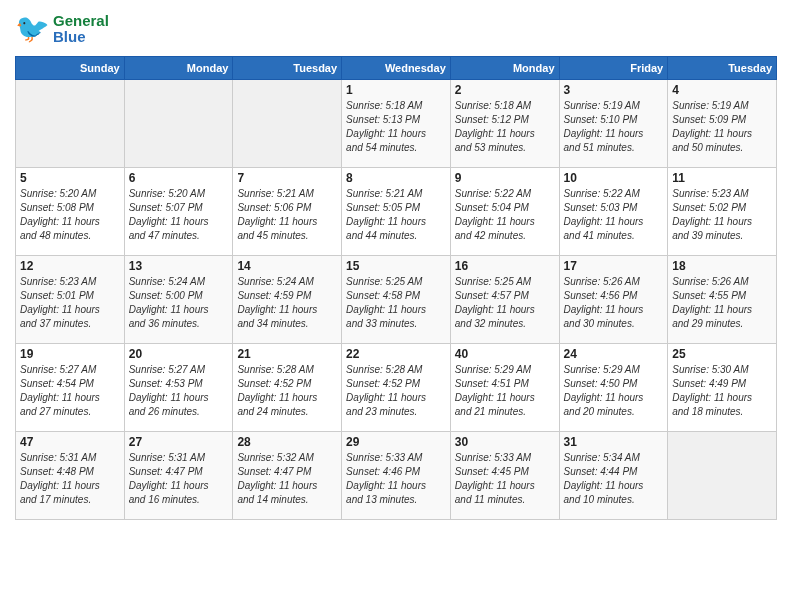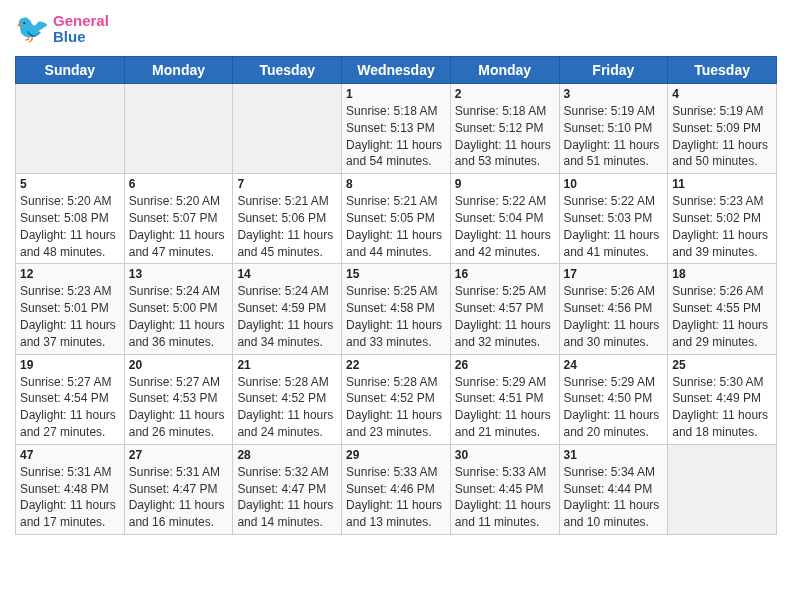--- a/index.html
+++ b/index.html
@@ -39,24 +39,24 @@
       color: #555;
     }
     table {
       width: 100%;
       border-collapse: collapse;
       table-layout: fixed;
     }
     thead tr th {
       background-color: #2a6ebb;
       color: #fff;
-      font-size: 14px;
+      font-size: 11px;
       font-weight: bold;
       padding: 5px 4px;
-      text-align: center;
+      text-align: right;
       border: 1px solid #1a5aaa;
     }
     tbody tr td {
       border: 1px solid #ccc;
       vertical-align: top;
       padding: 3px 4px;
       font-size: 9.5px;
       color: #222;
       height: 88px;
       background: #fff;
@@ -64,40 +64,41 @@
     tbody tr:nth-child(odd) td {
       background: #f9f9f9;
     }
     .day-num {
       font-size: 12px;
       font-weight: bold;
       display: block;
       margin-bottom: 2px;
     }
     .cell-info {
-      font-size: 12px;
+      font-size: 10px;
       line-height: 1.4;
       color: #333;
+      font-style: italic;
     }
     .empty-cell {
       background: #f0f0f0 !important;
     }
   </style>
 </head>
 <body>
 
 <div class="container">
   <div class="header">
     <div class="logo">
       <div style="display:flex;align-items:center;">
         <svg width="38" height="38" viewBox="0 0 38 38">
           <text x="0" y="28" font-size="28" fill="#2a6ebb">🐦</text>
         </svg>
         <div style="display:flex;flex-direction:column;line-height:1.1;">
-          <span style="font-size:15px;font-weight:bold;color:#ec4899;">General</span>
+          <span style="font-size:15px;font-weight:bold;color:#15803d;">General</span>
           <span style="font-size:15px;font-weight:bold;color:#2a6ebb;">Blue</span>
         </div>
       </div>
     </div>
     <div class="title-block">
       <div class="month-title"></div>
       <div class="subtitle"></div>
     </div>
   </div>
 
@@ -272,21 +273,21 @@
 and 24 minutes.</div>
           </td>
           <td>
             <span class="day-num">22</span>
             <div class="cell-info" style="white-space: pre-line;">Sunrise: 5:28 AM
 Sunset: 4:52 PM
 Daylight: 11 hours
 and 23 minutes.</div>
           </td>
           <td>
-            <span class="day-num">26</span>
+            <span class="day-num">40</span>
             <div class="cell-info" style="white-space: pre-line;">Sunrise: 5:29 AM
 Sunset: 4:51 PM
 Daylight: 11 hours
 and 21 minutes.</div>
           </td>
           <td>
             <span class="day-num">24</span>
             <div class="cell-info" style="white-space: pre-line;">Sunrise: 5:29 AM
 Sunset: 4:50 PM
 Daylight: 11 hours

